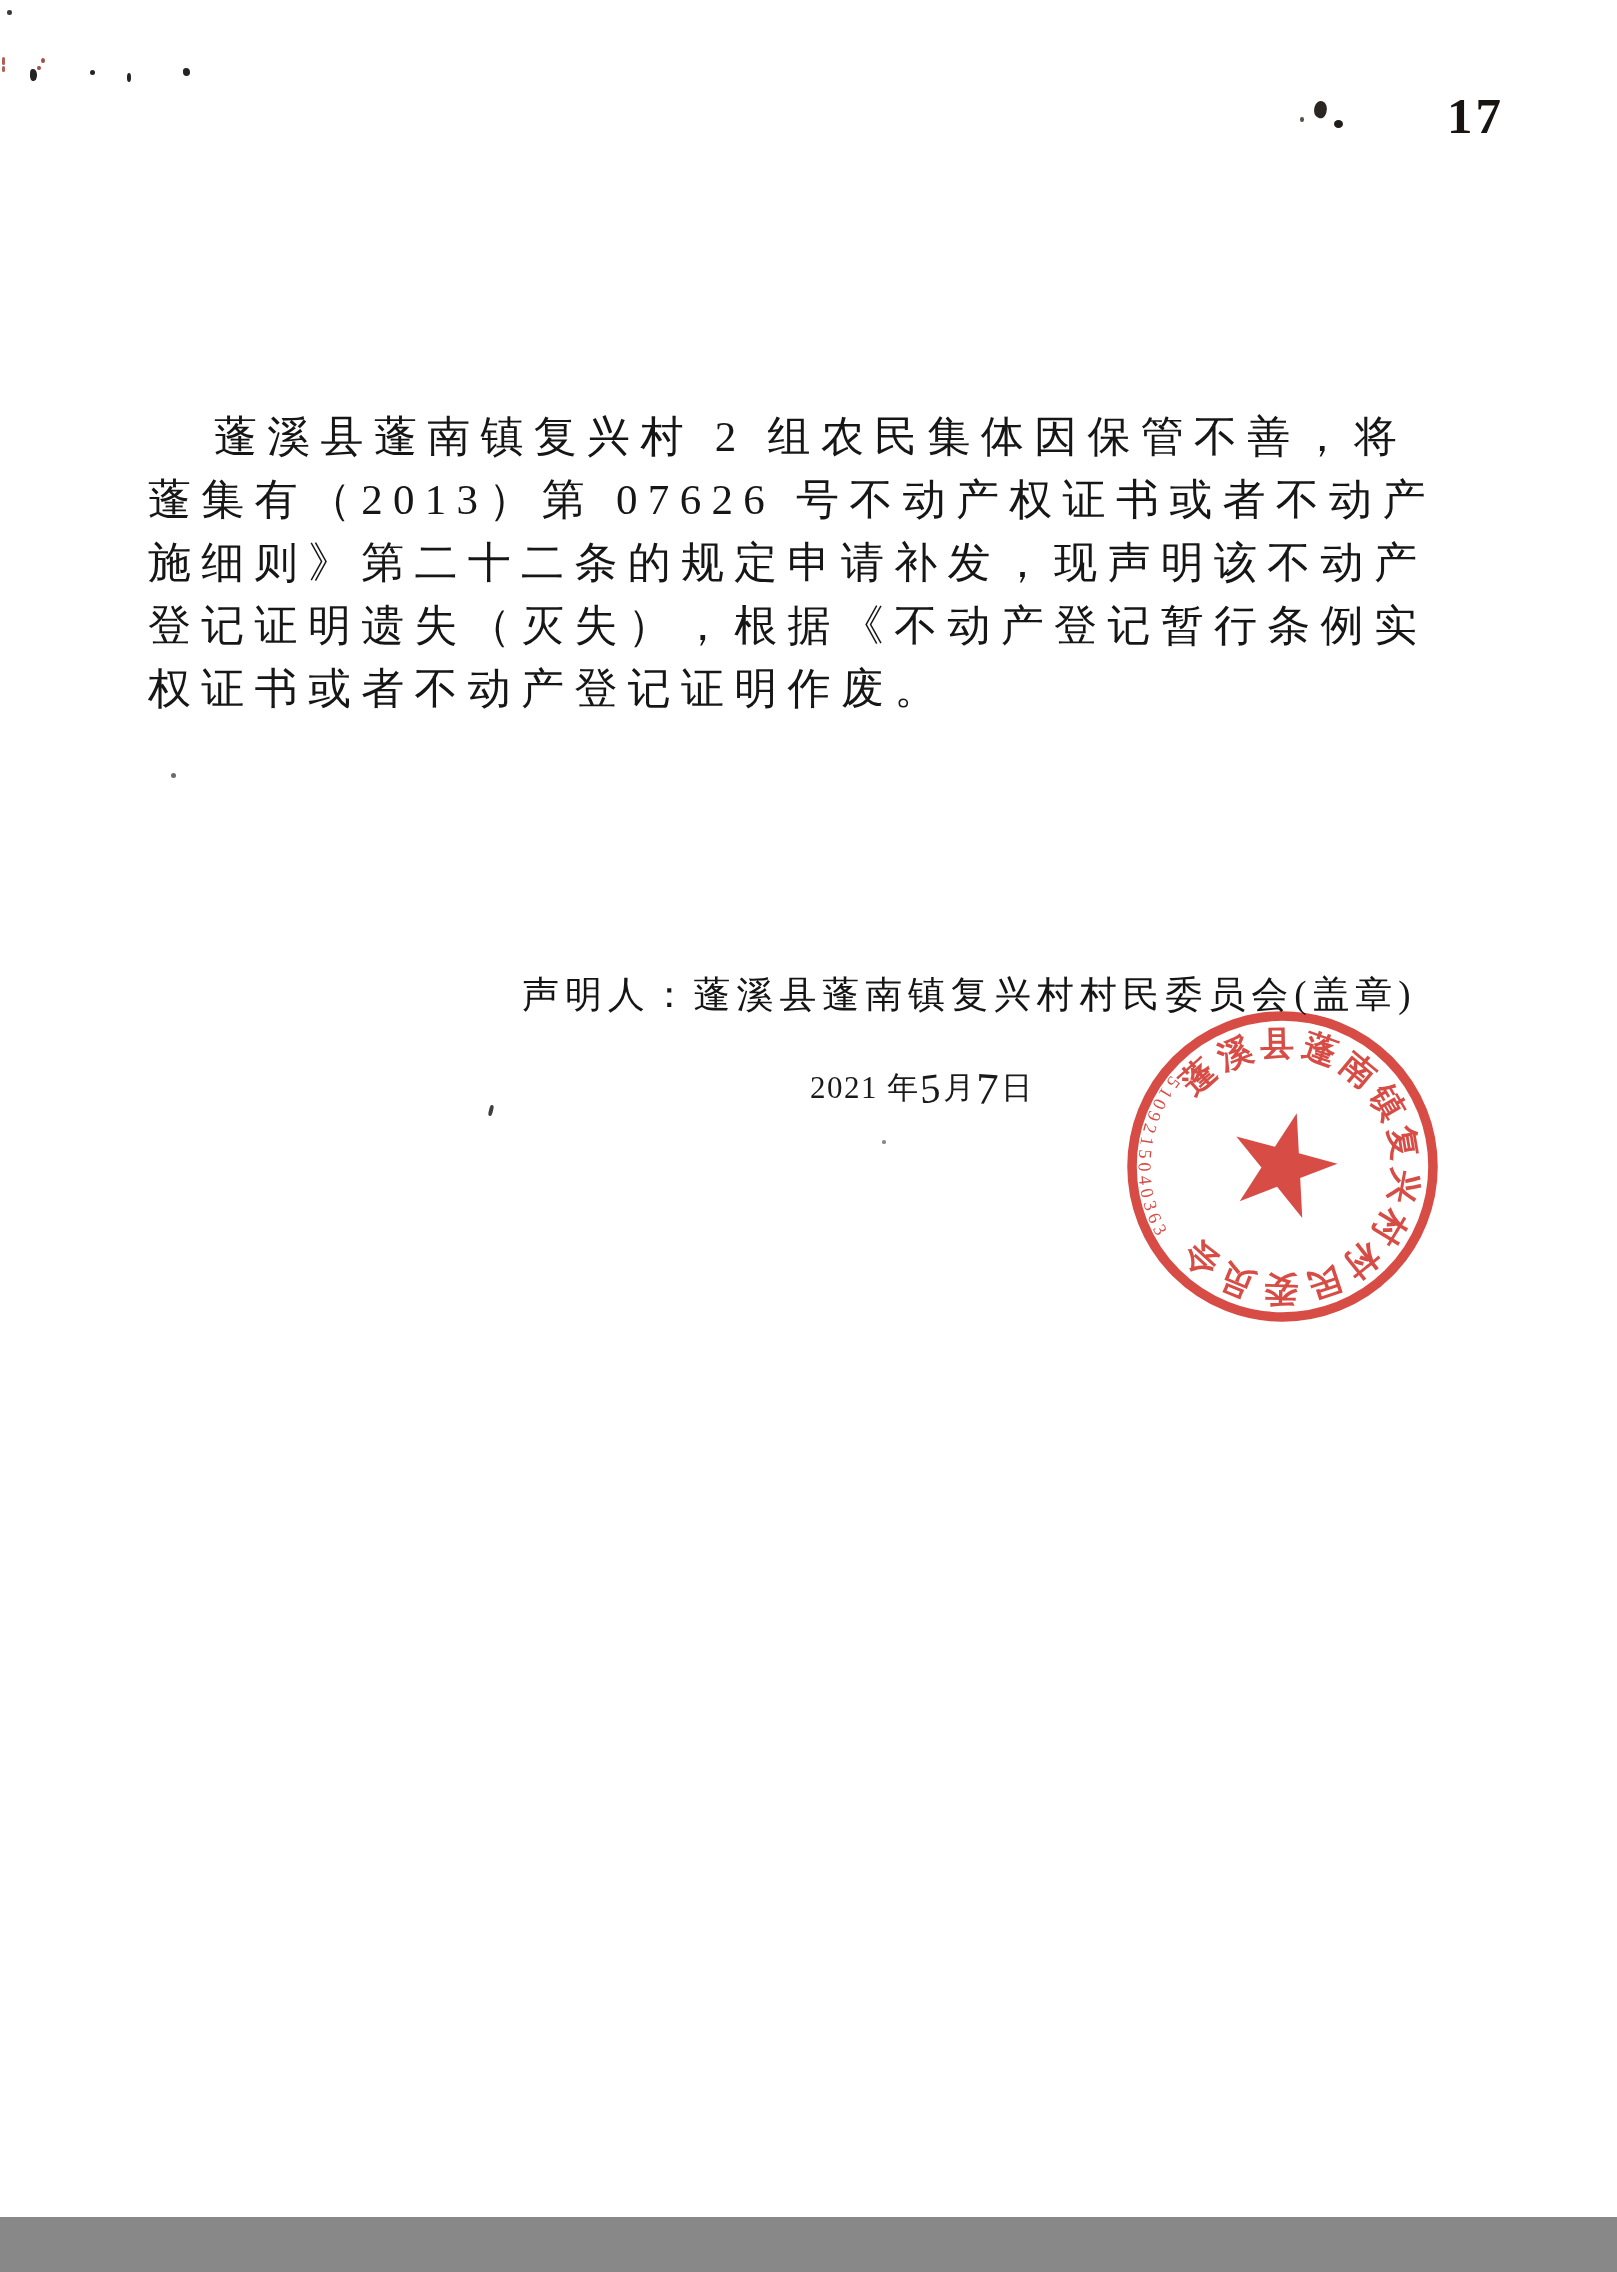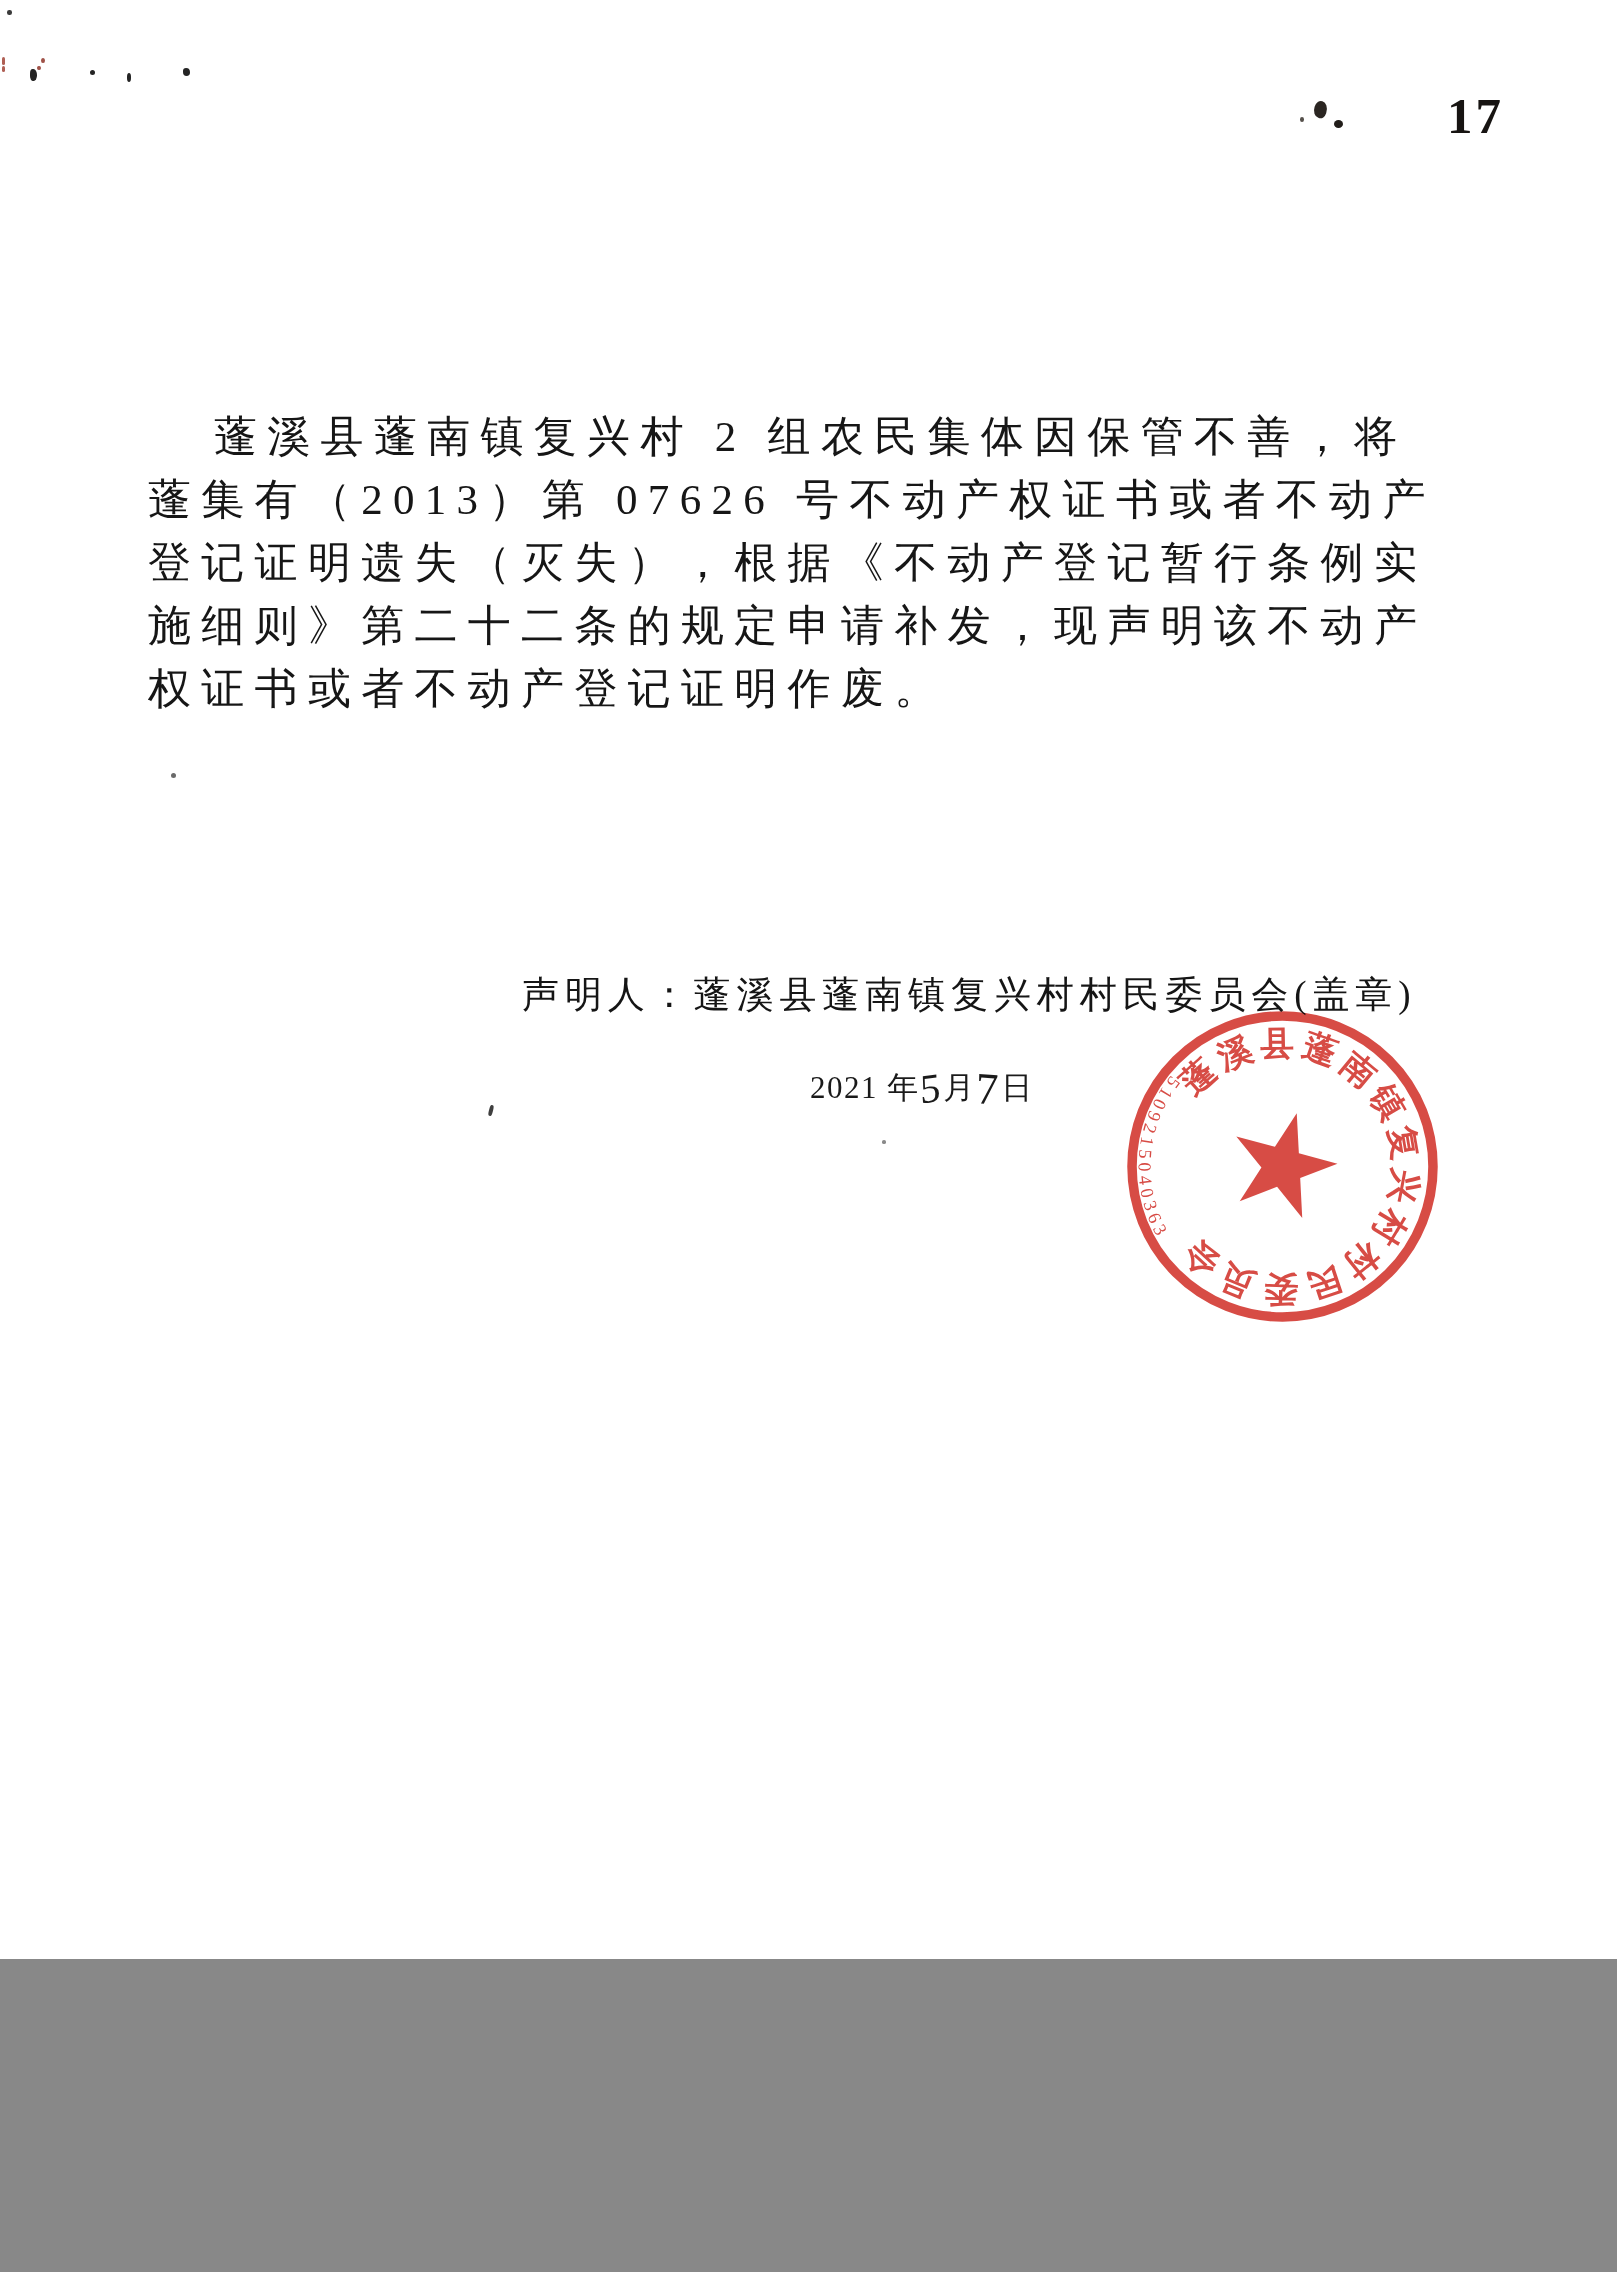--- a/index.html
+++ b/index.html
@@ -1,18 +1,18 @@
 <!DOCTYPE html>
 <html style="font-size:11.7px"><head>
 <meta charset="utf-8">
 <style>
   html,body{margin:0;padding:0;background:#888;}
   .page{
     position:relative;
-    width:1617px;height:1959px;
+    width:1617px;height:2217px;
     background:#ffffff;
     overflow:hidden;
     font-family:"Liberation Serif","DejaVu Serif",serif;
     color:#1c1c1c;
   }
   
   .page-number{
     position:absolute;left:1447px;top:87px;
     font-family:"Liberation Serif","DejaVu Serif",serif;
     font-weight:bold;font-size:51px;letter-spacing:2.9px;color:#171412;
@@ -111,22 +111,22 @@
     <div class="speck sp-l"></div>
     <div class="speck sp-m"></div>
   </div>
 
   <div class="page-number">17</div>
 
 
   <div class="body-block">
     <div class="body-line indent">蓬溪县蓬南镇复兴村 2 组农民集体因保管不善，将</div>
     <div class="body-line">蓬集有（2013）第 07626 号不动产权证书或者不动产</div>
+    <div class="body-line">施细则》第二十二条的规定申请补发，现声明该不动产</div>
     <div class="body-line">登记证明遗失（灭失），根据《不动产登记暂行条例实</div>
-    <div class="body-line">施细则》第二十二条的规定申请补发，现声明该不动产</div>
     <div class="body-line">权证书或者不动产登记证明作废。</div>
   </div>
 
   <div class="declarant-line">声明人：蓬溪县蓬南镇复兴村村民委员会(盖章)</div>
 
   <div class="date-line">
     <span>2021 年</span><span class="hand">5</span><span>月</span><span class="hand day">7</span><span>日</span>
   </div>
 
   <svg class="seal" viewBox="-235 -235 470 470" xmlns="http://www.w3.org/2000/svg">

